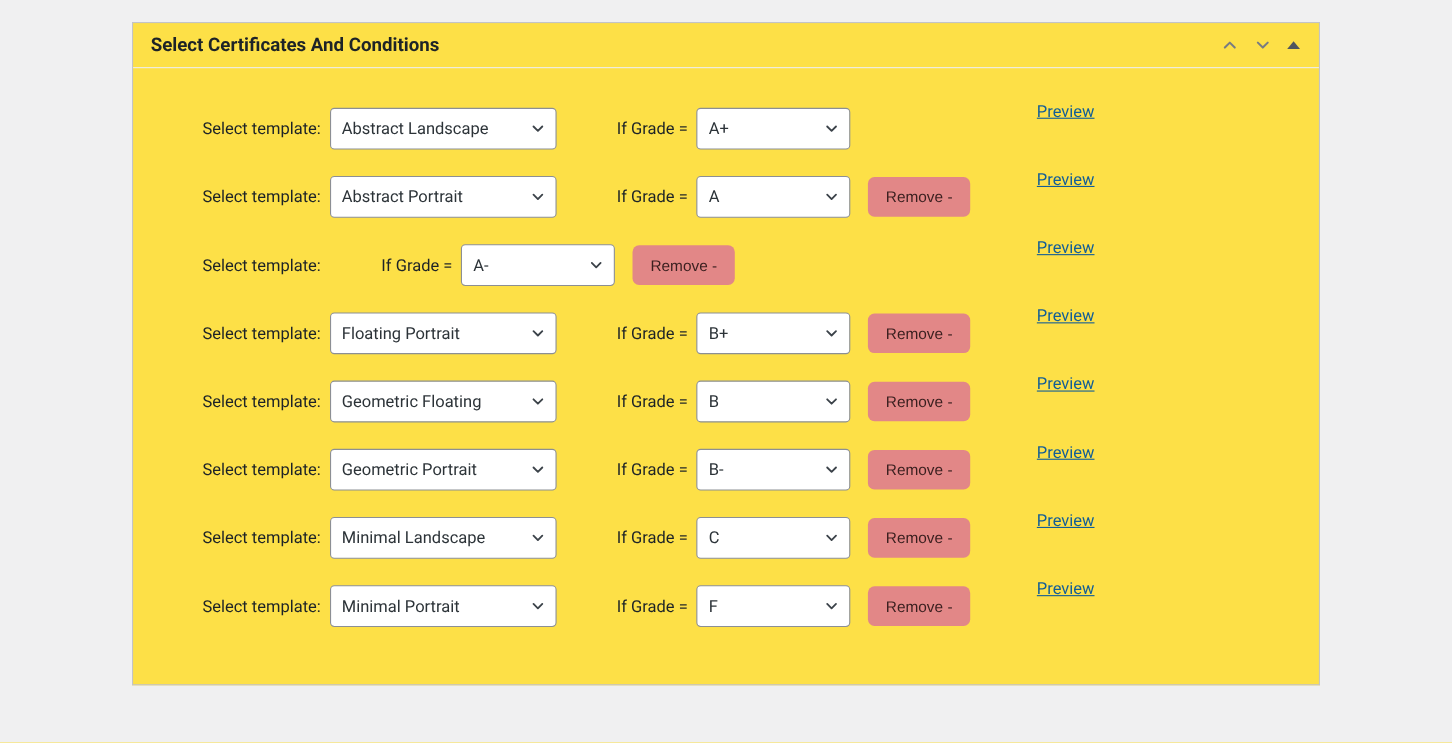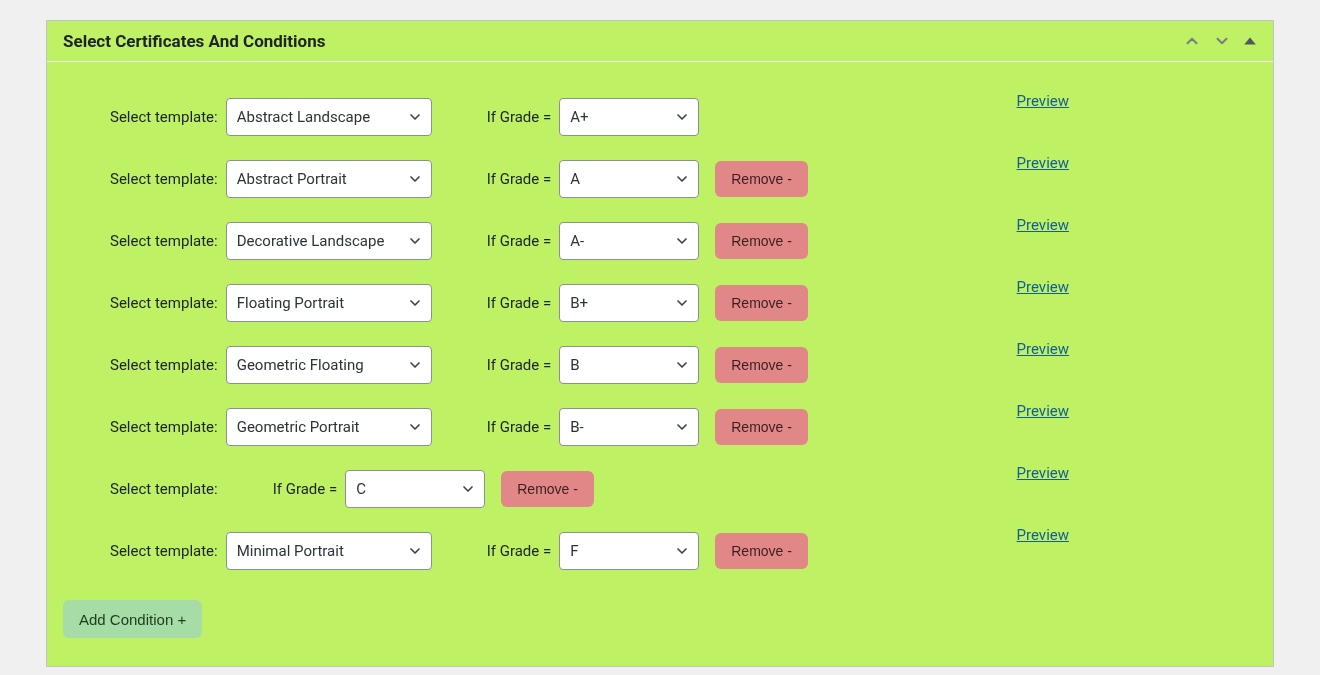--- a/index.html
+++ b/index.html
@@ -5,23 +5,23 @@
   * { box-sizing: border-box; }
   body {
     margin: 0;
     padding: 20px;
     background: #f0f0f1;
     font-family: -apple-system, BlinkMacSystemFont, "Segoe UI", Roboto, sans-serif;
     font-size: 14px;
     color: #1d2327;
   }
   .panel {
-    background: #bef264;
+    background: #fde047;
     border: 1px solid #c3c4c7;
-    width: 1228px;
+    width: 1080px;
     margin: 0 auto;
   }
   .panel-header {
     display: flex;
     align-items: center;
     justify-content: space-between;
     padding: 10px 16px;
     border-bottom: 1px solid #eee;
   }
   .panel-title {
@@ -175,28 +175,20 @@
               <svg width="16" height="16" viewBox="0 0 24 24" fill="none" stroke="currentColor" stroke-width="2.5" stroke-linecap="round" stroke-linejoin="round">
                 <polyline points="6 9 12 15 18 9"></polyline>
               </svg>
             </span>
           </div>
           <button class="btn-remove">Remove -</button>
           <a class="preview-link">Preview</a>
         </div>
         <div class="row">
           <span class="label">Select template:</span>
-          <div class="select select-template">
-            <span>Decorative Landscape</span>
-            <span class="chevron">
-              <svg width="16" height="16" viewBox="0 0 24 24" fill="none" stroke="currentColor" stroke-width="2.5" stroke-linecap="round" stroke-linejoin="round">
-                <polyline points="6 9 12 15 18 9"></polyline>
-              </svg>
-            </span>
-          </div>
           <span class="label">If Grade =</span>
           <div class="select select-grade">
             <span>A-</span>
             <span class="chevron">
               <svg width="16" height="16" viewBox="0 0 24 24" fill="none" stroke="currentColor" stroke-width="2.5" stroke-linecap="round" stroke-linejoin="round">
                 <polyline points="6 9 12 15 18 9"></polyline>
               </svg>
             </span>
           </div>
           <button class="btn-remove">Remove -</button>
@@ -263,20 +255,28 @@
               <svg width="16" height="16" viewBox="0 0 24 24" fill="none" stroke="currentColor" stroke-width="2.5" stroke-linecap="round" stroke-linejoin="round">
                 <polyline points="6 9 12 15 18 9"></polyline>
               </svg>
             </span>
           </div>
           <button class="btn-remove">Remove -</button>
           <a class="preview-link">Preview</a>
         </div>
         <div class="row">
           <span class="label">Select template:</span>
+          <div class="select select-template">
+            <span>Minimal Landscape</span>
+            <span class="chevron">
+              <svg width="16" height="16" viewBox="0 0 24 24" fill="none" stroke="currentColor" stroke-width="2.5" stroke-linecap="round" stroke-linejoin="round">
+                <polyline points="6 9 12 15 18 9"></polyline>
+              </svg>
+            </span>
+          </div>
           <span class="label">If Grade =</span>
           <div class="select select-grade">
             <span>C</span>
             <span class="chevron">
               <svg width="16" height="16" viewBox="0 0 24 24" fill="none" stroke="currentColor" stroke-width="2.5" stroke-linecap="round" stroke-linejoin="round">
                 <polyline points="6 9 12 15 18 9"></polyline>
               </svg>
             </span>
           </div>
           <button class="btn-remove">Remove -</button>
@@ -298,16 +298,15 @@
             <span class="chevron">
               <svg width="16" height="16" viewBox="0 0 24 24" fill="none" stroke="currentColor" stroke-width="2.5" stroke-linecap="round" stroke-linejoin="round">
                 <polyline points="6 9 12 15 18 9"></polyline>
               </svg>
             </span>
           </div>
           <button class="btn-remove">Remove -</button>
           <a class="preview-link">Preview</a>
         </div>
       </div>
-    <button class="btn-add">Add Condition +</button>
   </div>
 
 </div>
 
 </body></html>

